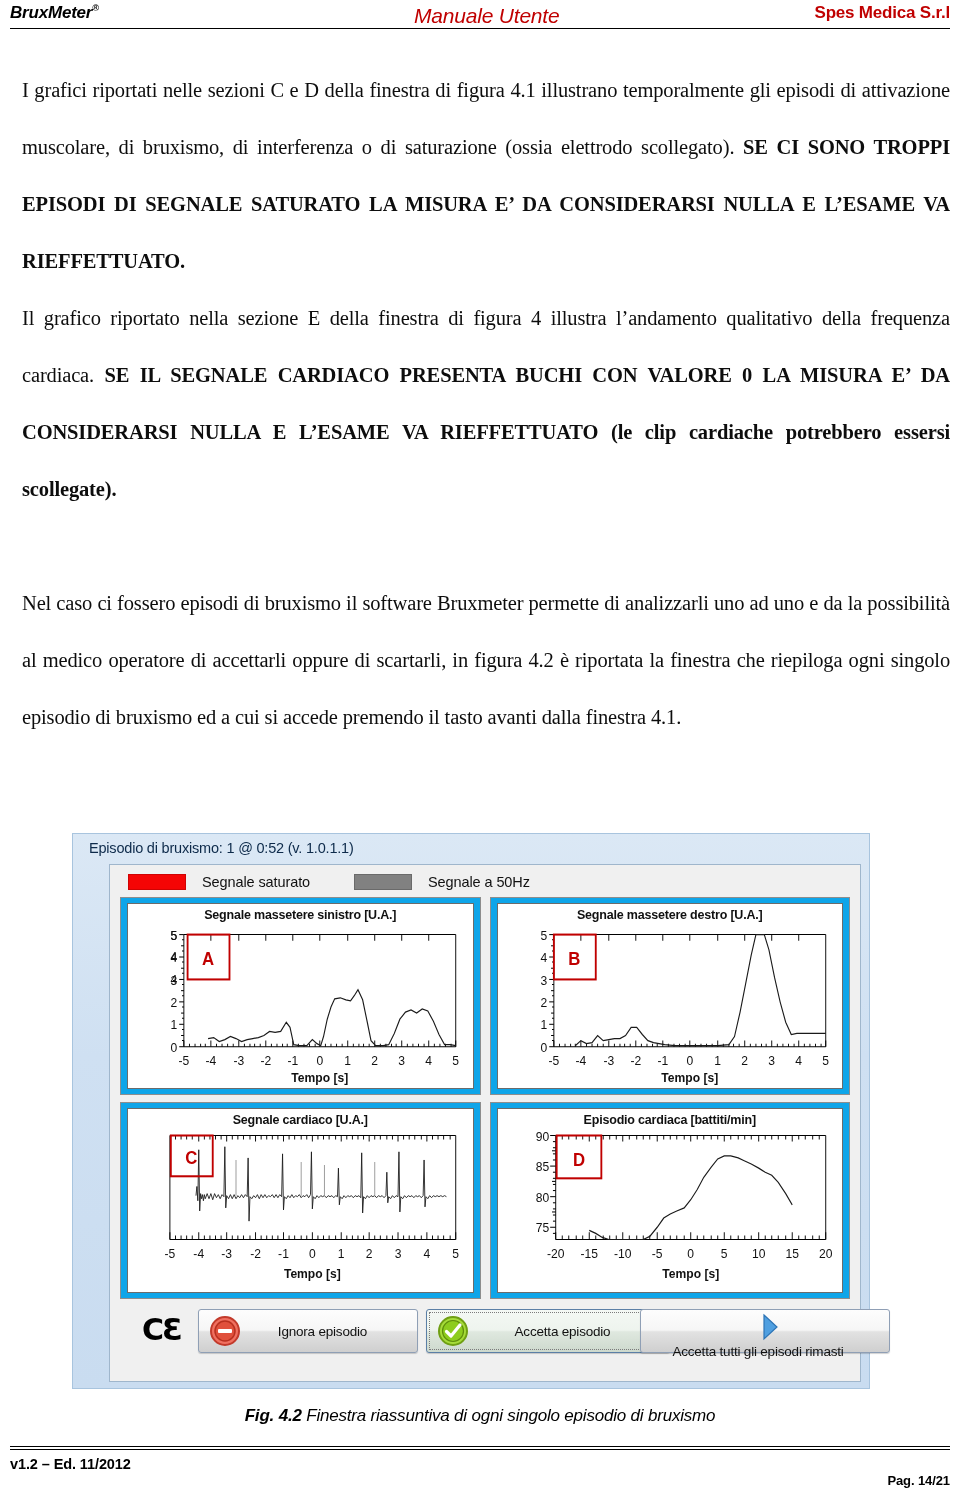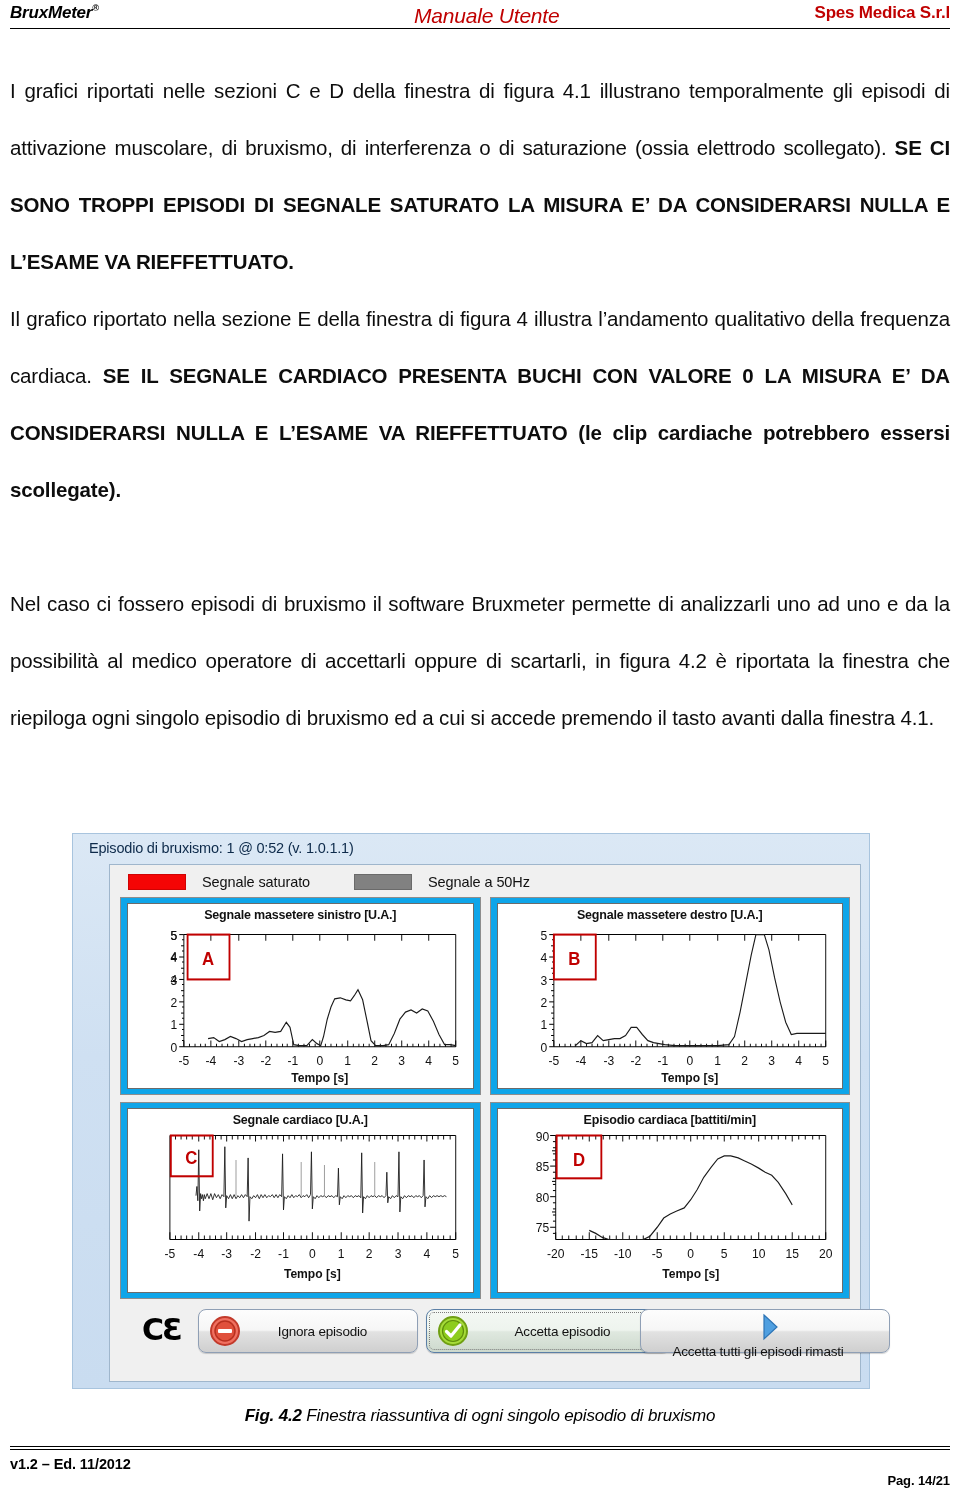--- a/index.html
+++ b/index.html
@@ -46,21 +46,21 @@
   
   .body-text {
     position: absolute;
     left: 10px; top: 62px; width: 940px;
     font-size: 20.5px;
     color: #0d0d0d;
     text-align: justify;
     line-height: 57px;
     letter-spacing: -0.15px;
   }
-  .body-text p { margin: 0 0 0 0; }
+  .body-text p { margin: 0 0 0 12px; font-family: Liberation Serif, serif; }
   .body-text b { font-weight: bold; }
   .gap { height: 57px; }
 
   
   .figure-wrap {
     position: absolute;
     left: 72px; top: 833px;
     width: 798px; height: 556px;
   }
   
@@ -133,21 +133,21 @@
   .ce-mark {
     position: absolute; left: 22px; top: 10px;
     font-size: 30px; font-weight: bold; color: #000;
     font-family: "DejaVu Sans", sans-serif;
     letter-spacing: -2px; line-height: 34px;
   }
   .winbtn {
     position: absolute; top: 6px; height: 44px;
     background: linear-gradient(180deg,#fdfdfd 0%,#f6f6f6 48%,#e2e2e2 52%,#cfcfcf 100%);
     border: 1px solid #8f9fb5;
-    border-radius: 8px;
+    border-radius: 3px;
     display: flex; align-items: center;
     box-shadow: 0 1px 1px rgba(0,0,0,0.18);
   }
   .winbtn.focused {
     border: 1px solid #5b7fa6;
     outline: 1px dotted #7b7b7b;
     outline-offset: -4px;
     background: linear-gradient(180deg,#f4f8f4 0%,#eef4ee 48%,#dfe8df 52%,#cdd9cd 100%);
   }
   .winbtn-label {

